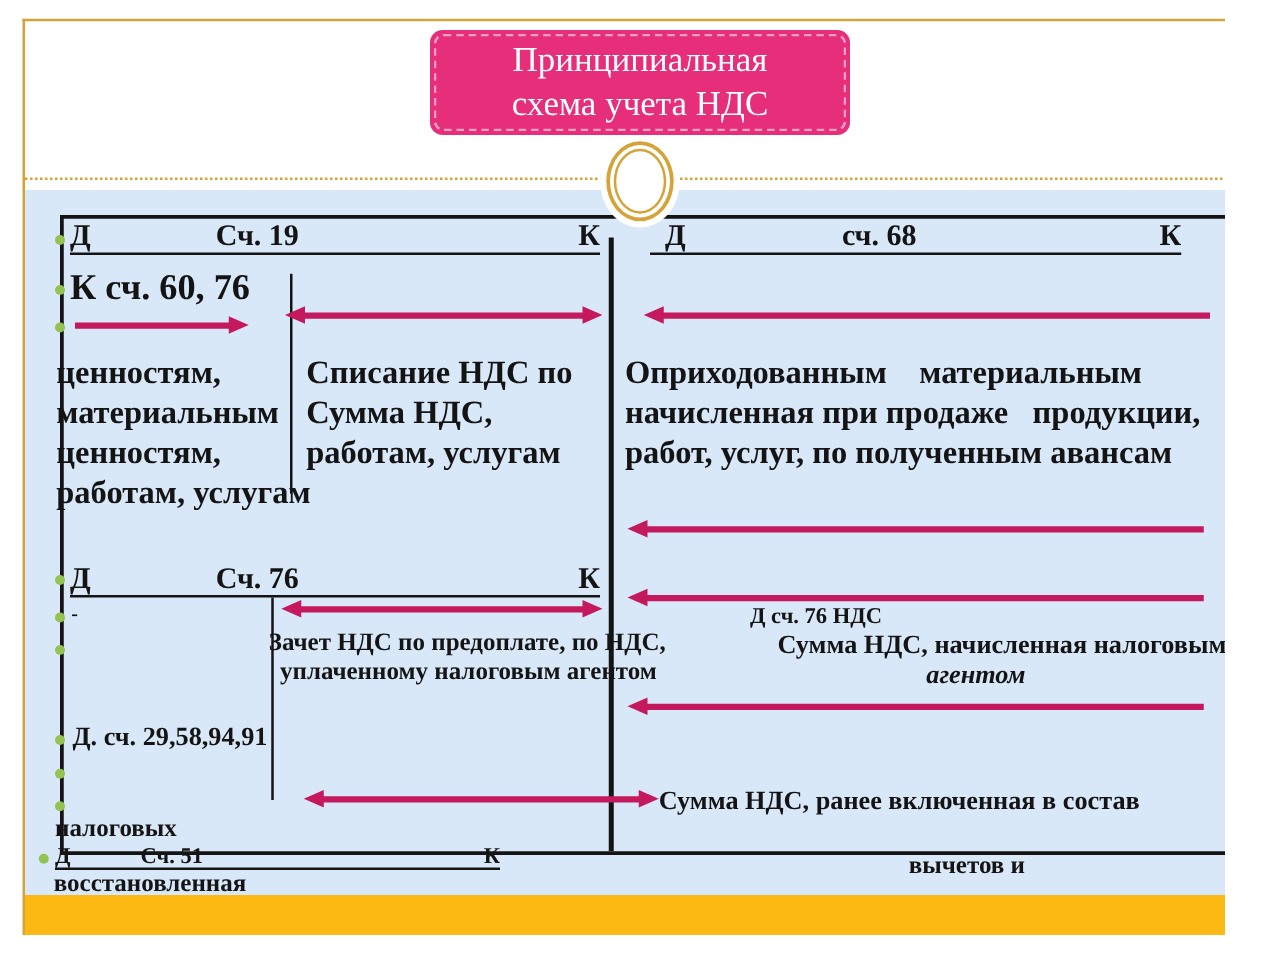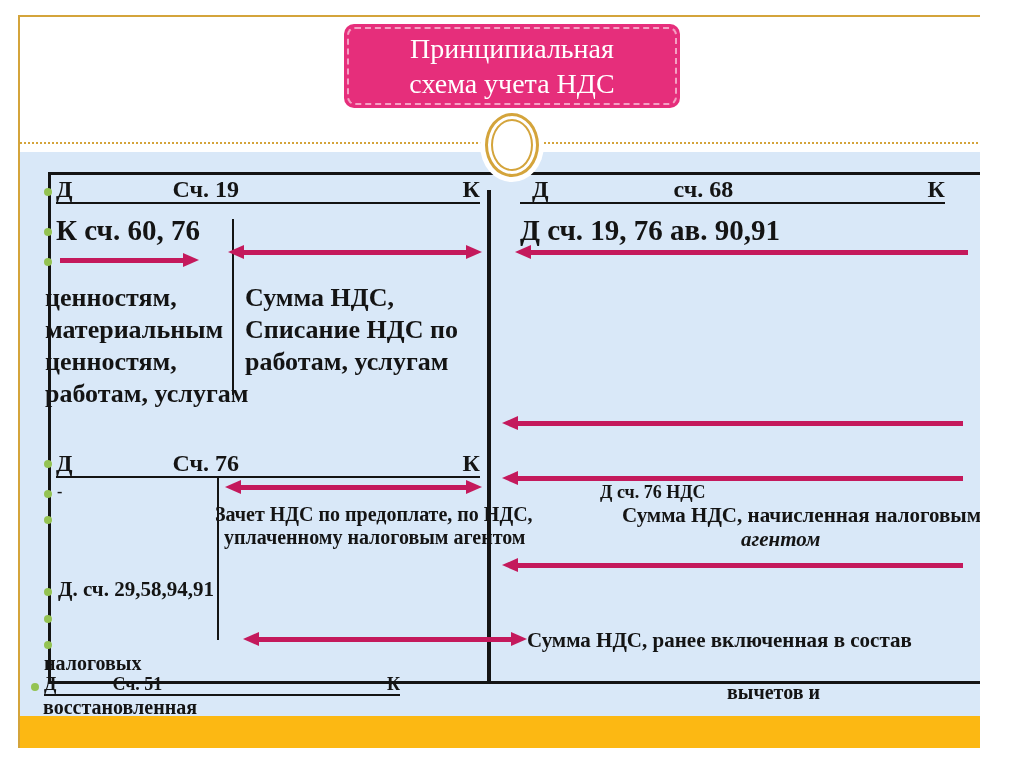--- a/index.html
+++ b/index.html
@@ -99,32 +99,36 @@
   <div class="arrow ar" style="left:60px;top:258px;width:124px;"></div>
   <div class="arrow al ar" style="left:243px;top:250px;width:224px;"></div>
   <div class="arrow al" style="left:530px;top:250px;width:438px;"></div>
   <div class="arrow al" style="left:517px;top:421px;width:446px;"></div>
   <div class="arrow al ar" style="left:240px;top:485px;width:227px;"></div>
   <div class="arrow al" style="left:517px;top:476px;width:446px;"></div>
   <div class="arrow al" style="left:517px;top:563px;width:446px;"></div>
   <div class="arrow al ar" style="left:258px;top:637px;width:254px;"></div>
 
   <div class="txt" style="left:56px;top:214px;font-size:29px;">К сч. 60, 76</div>
-  <div class="txt" style="left:520px;top:214px;font-size:29px;">Д сч. 19, 76 ав. 90,91</div>
 
   <div class="col" style="left:45px;top:283px;font-size:26px;">
     <div>ценностям,</div>
     <div>материальным</div>
     <div>ценностям,</div>
     <div>работам, услугам</div>
   </div>
   <div class="col" style="left:245px;top:283px;font-size:26px;">
+    <div>Списание НДС по</div>
     <div>Сумма НДС,</div>
-    <div>Списание НДС по</div>
     <div>работам, услугам</div>
+  </div>
+  <div class="col" style="left:500px;top:283px;font-size:26px;">
+    <div>Оприходованным    материальным</div>
+    <div>начисленная при продаже   продукции,</div>
+    <div>работ, услуг, по полученным авансам</div>
   </div>
 
   <div class="txt" style="left:57px;top:483px;font-size:16px;">-</div>
   <div class="txt" style="left:215px;top:503px;font-size:20px;">Зачет НДС по предоплате, по НДС,</div>
   <div class="txt" style="left:224px;top:526px;font-size:20px;">уплаченному налоговым агентом</div>
   <div class="txt" style="left:600px;top:482px;font-size:18px;">Д сч. 76 НДС</div>
   <div class="txt" style="left:593px;top:503px;font-size:21px;margin-left:29px;">Сумма НДС, начисленная налоговым</div>
   <div class="txt" style="left:741px;top:527px;font-size:21px;font-style:italic;">агентом</div>
 
   <div class="txt" style="left:58px;top:577px;font-size:21px;">Д. сч. 29,58,94,91</div>

